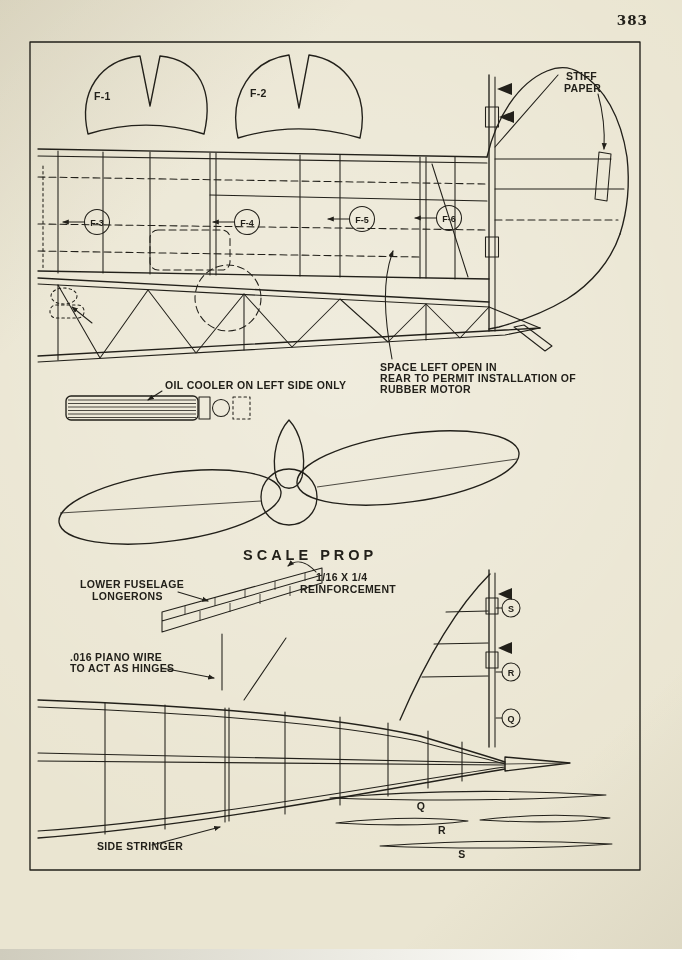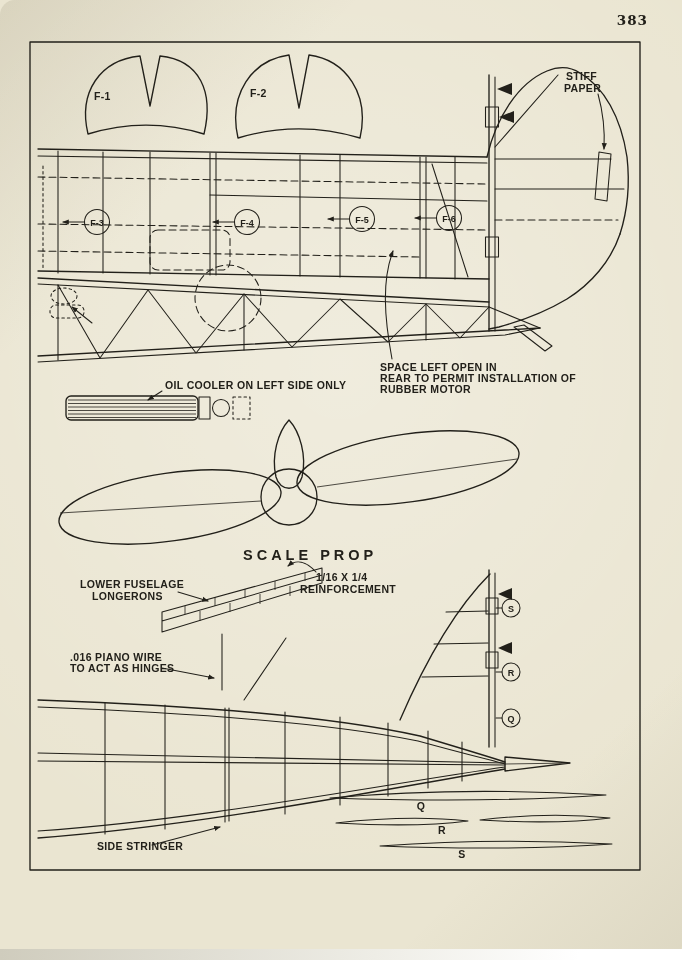--- a/index.html
+++ b/index.html
@@ -8,21 +8,20 @@
     background:var(--paper,#eae5d1);
     font-family:"Liberation Sans",sans-serif;
   }
   .page{
     position:absolute;inset:0;
     background:
       radial-gradient(120% 90% at 50% 38%, rgba(255,255,255,0.28), rgba(0,0,0,0) 62%),
       linear-gradient(135deg, rgba(110,100,70,0.14), rgba(0,0,0,0) 22%),
       linear-gradient(315deg, rgba(110,100,70,0.10), rgba(0,0,0,0) 18%),
       var(--paper,#eae5d1);
-    border-radius: 15px;
   }
   .scan-edge{
     position:absolute;left:0;right:0;bottom:0;height:11px;
     background:linear-gradient(90deg,#cfccbd,#eeede6 55%,#ffffff 85%);
   }
   svg{position:absolute;inset:0;color:var(--ink,#22201a)}
   svg text{fill:currentColor}
   .ln{fill:none;stroke:currentColor;stroke-width:1.35;stroke-linejoin:round;stroke-linecap:round}
   .ln2{fill:none;stroke:currentColor;stroke-width:1.05;stroke-linejoin:round;stroke-linecap:round}
   .thin{fill:none;stroke:currentColor;stroke-width:0.8}

